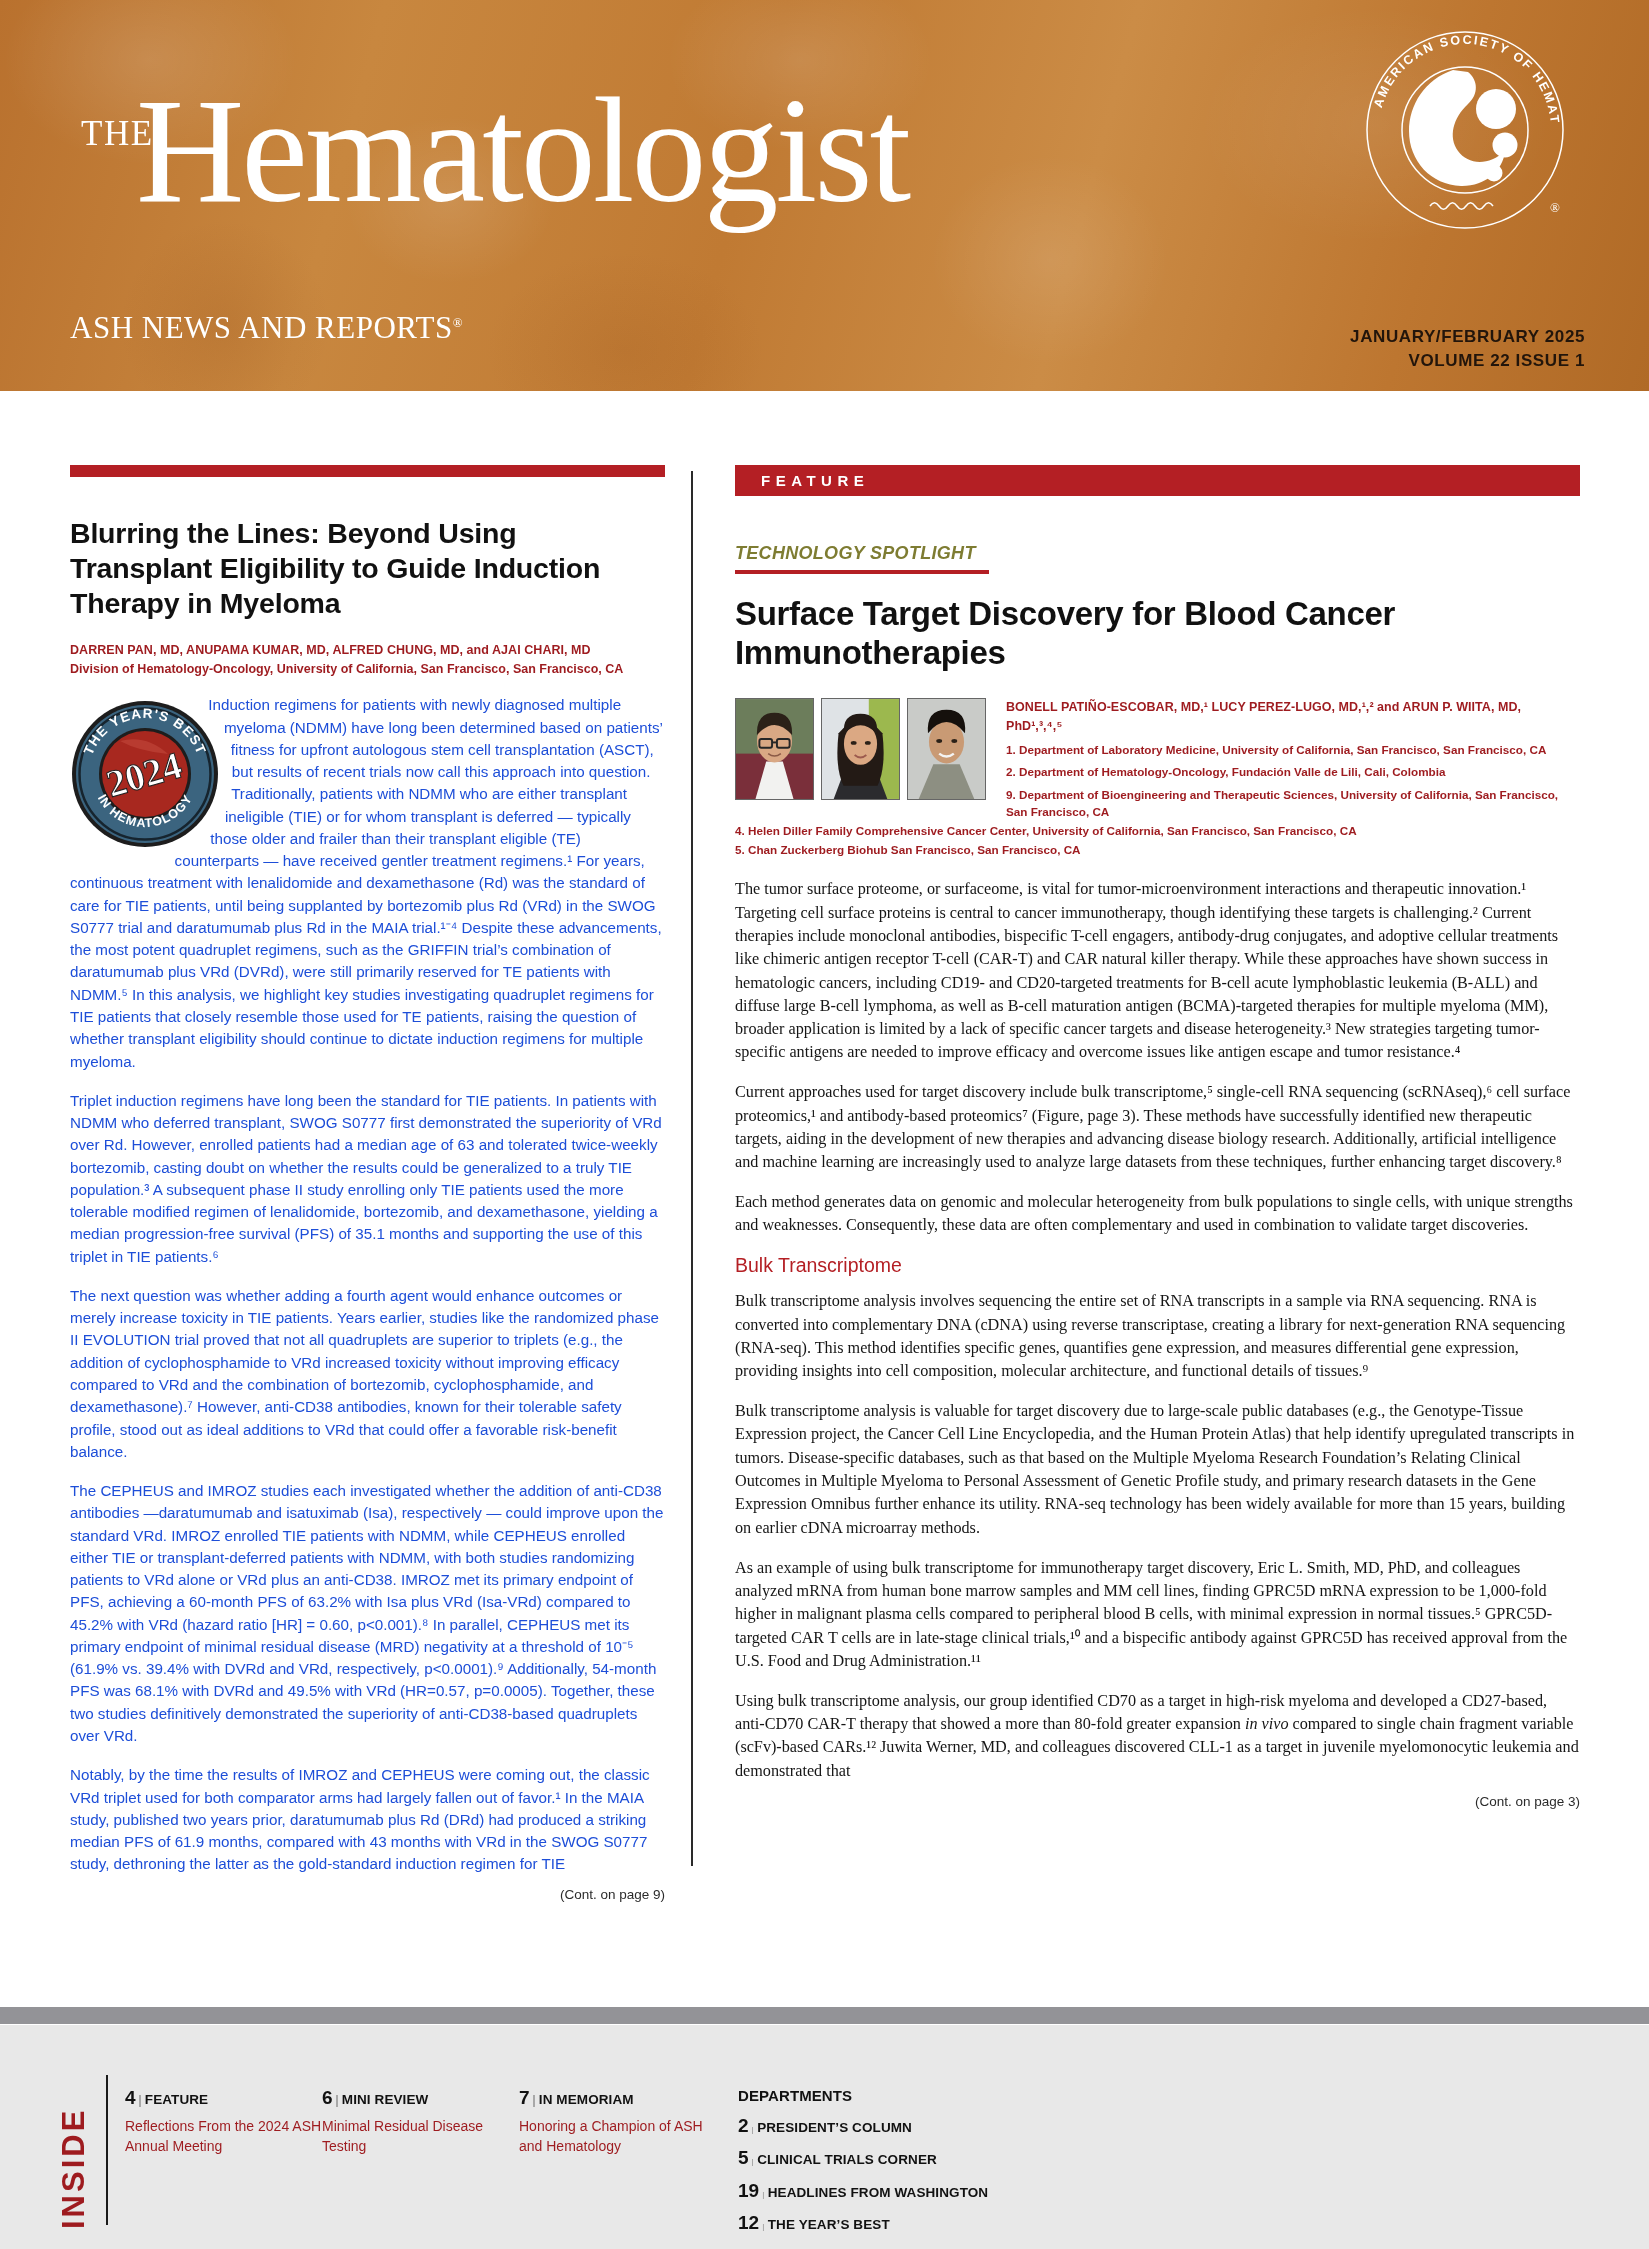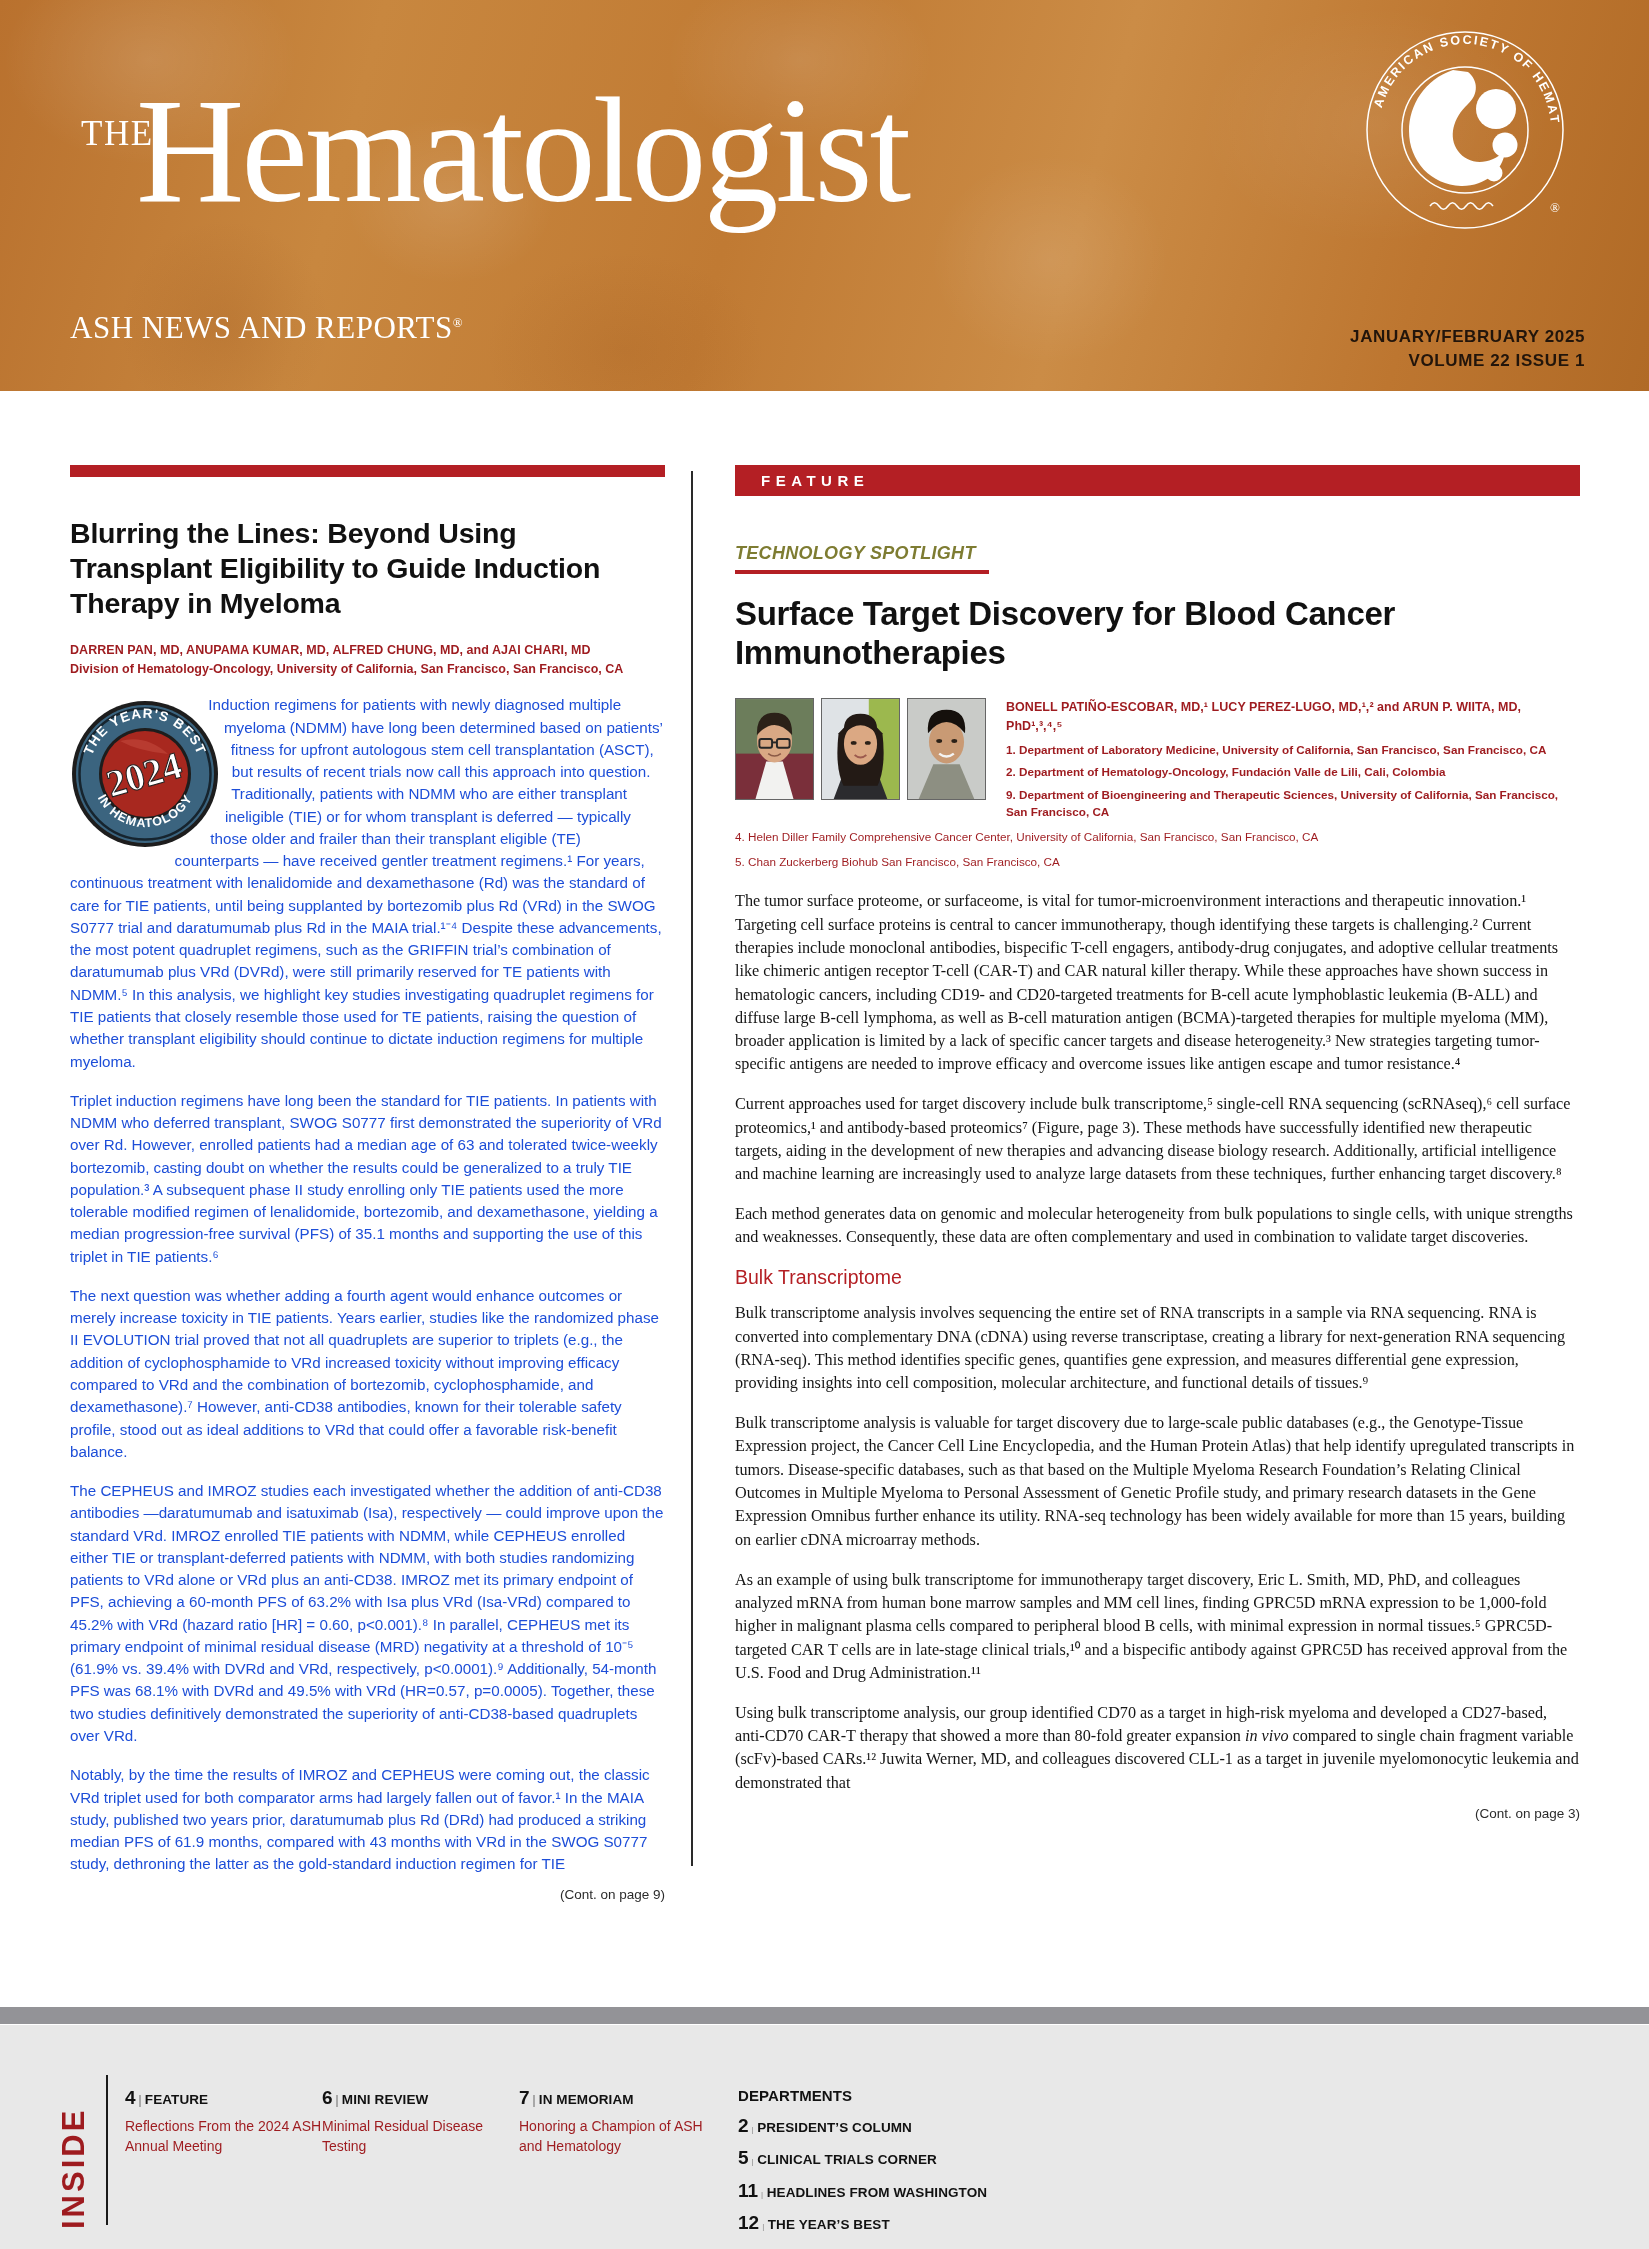--- a/index.html
+++ b/index.html
@@ -135,21 +135,21 @@
   .photo { width:79px; height:102px; border:0.5px solid #666; display:block; }
   .author-meta { margin-left:20px; flex:1 1 auto; }
   .author-names {
     color:#9e1b1f; font-size:12.5px; font-weight:700; line-height:1.48;
     letter-spacing:0.05px;
   }
   .affil {
     color:#9e1b1f; font-size:11.7px; font-weight:700; line-height:1.46;
     margin-top:5.5px;
   }
-  .affil-wide { color:#9e1b1f; font-size:11.7px; font-weight:400; line-height:1.46; margin-top:8px; }
+  .affil-wide { color:#9e1b1f; font-size:11.7px; font-weight:700; line-height:1.46; margin-top:2px; }
 
   .rtext {
     font-family:"Liberation Serif", serif;
     font-size:16.2px; line-height:1.44; color:#151515;
     margin-bottom:16.5px; text-align:left;
   }
   .rtext i { font-style:italic; }
   .section-head {
     color:#b41f24; font-size:19.5px; font-weight:400;
     margin-top:5px; margin-bottom:13px;
@@ -377,21 +377,21 @@
 
     <div class="departments">
       <div class="dept-title">DEPARTMENTS</div>
       <div class="dept-row">
         <span class="num">2</span><span class="bar">|</span><span class="lbl">PRESIDENT’S COLUMN</span>
       </div>
       <div class="dept-row">
         <span class="num">5</span><span class="bar">|</span><span class="lbl">CLINICAL TRIALS CORNER</span>
       </div>
       <div class="dept-row">
-        <span class="num">11</span><span class="bar">|</span><span class="lbl">HEADLINES FROM WASHINGTON</span>
+        <span class="num">19</span><span class="bar">|</span><span class="lbl">HEADLINES FROM WASHINGTON</span>
       </div>
       <div class="dept-row">
         <span class="num">12</span><span class="bar">|</span><span class="lbl">THE YEAR’S BEST</span>
       </div>
     </div>
   </div>
 </div>
 
 
 </body></html>

